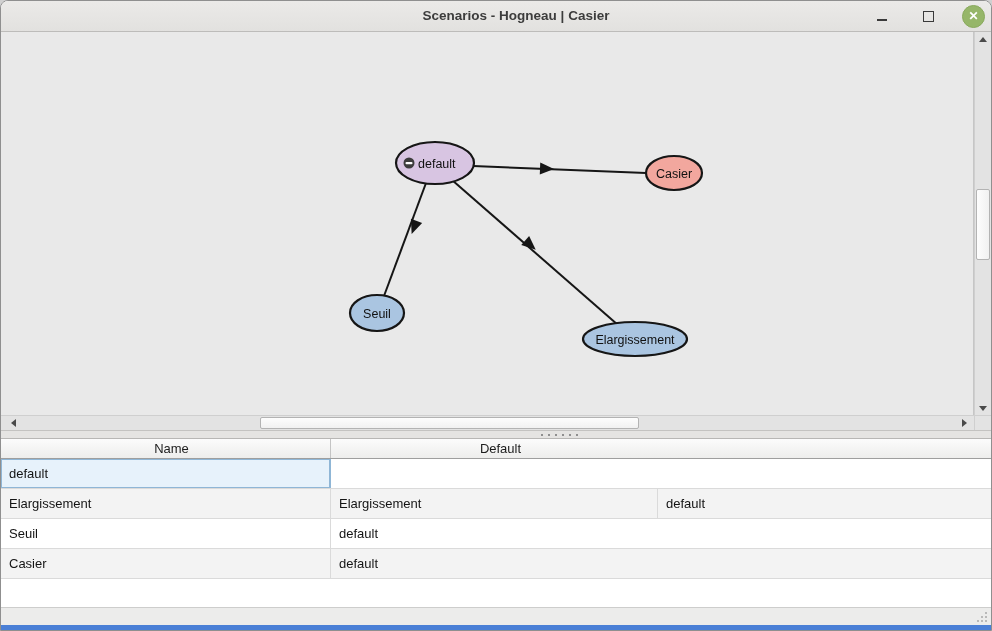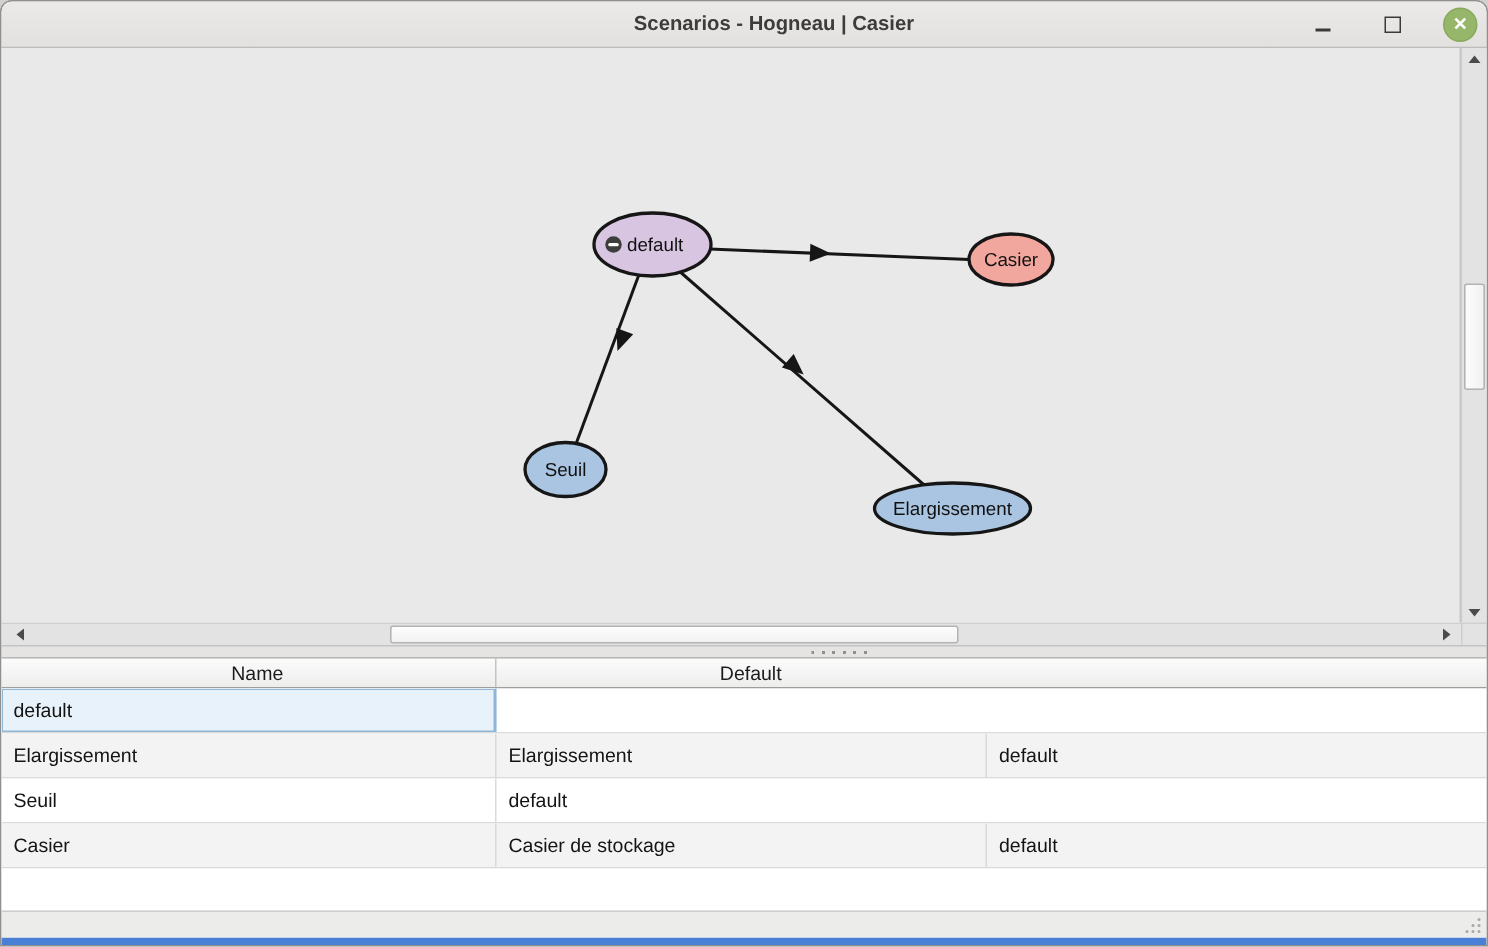--- a/index.html
+++ b/index.html
@@ -173,21 +173,20 @@
         <div class="td">Elargissement</div>
         <div class="td">Elargissement</div>
         <div class="td">default</div>
       </div>
       <div class="trow">
         <div class="td">Seuil</div>
         <div class="td">default</div>
       </div>
       <div class="trow">
         <div class="td">Casier</div>
-        <div class="td">Casier de stockage</div>
         <div class="td">default</div>
       </div>
     </div>
     <div class="table-filler"></div>
   </div>
 
   <div class="statusbar">
     <div class="resize-grip">
         <i></i>
         <i></i>

